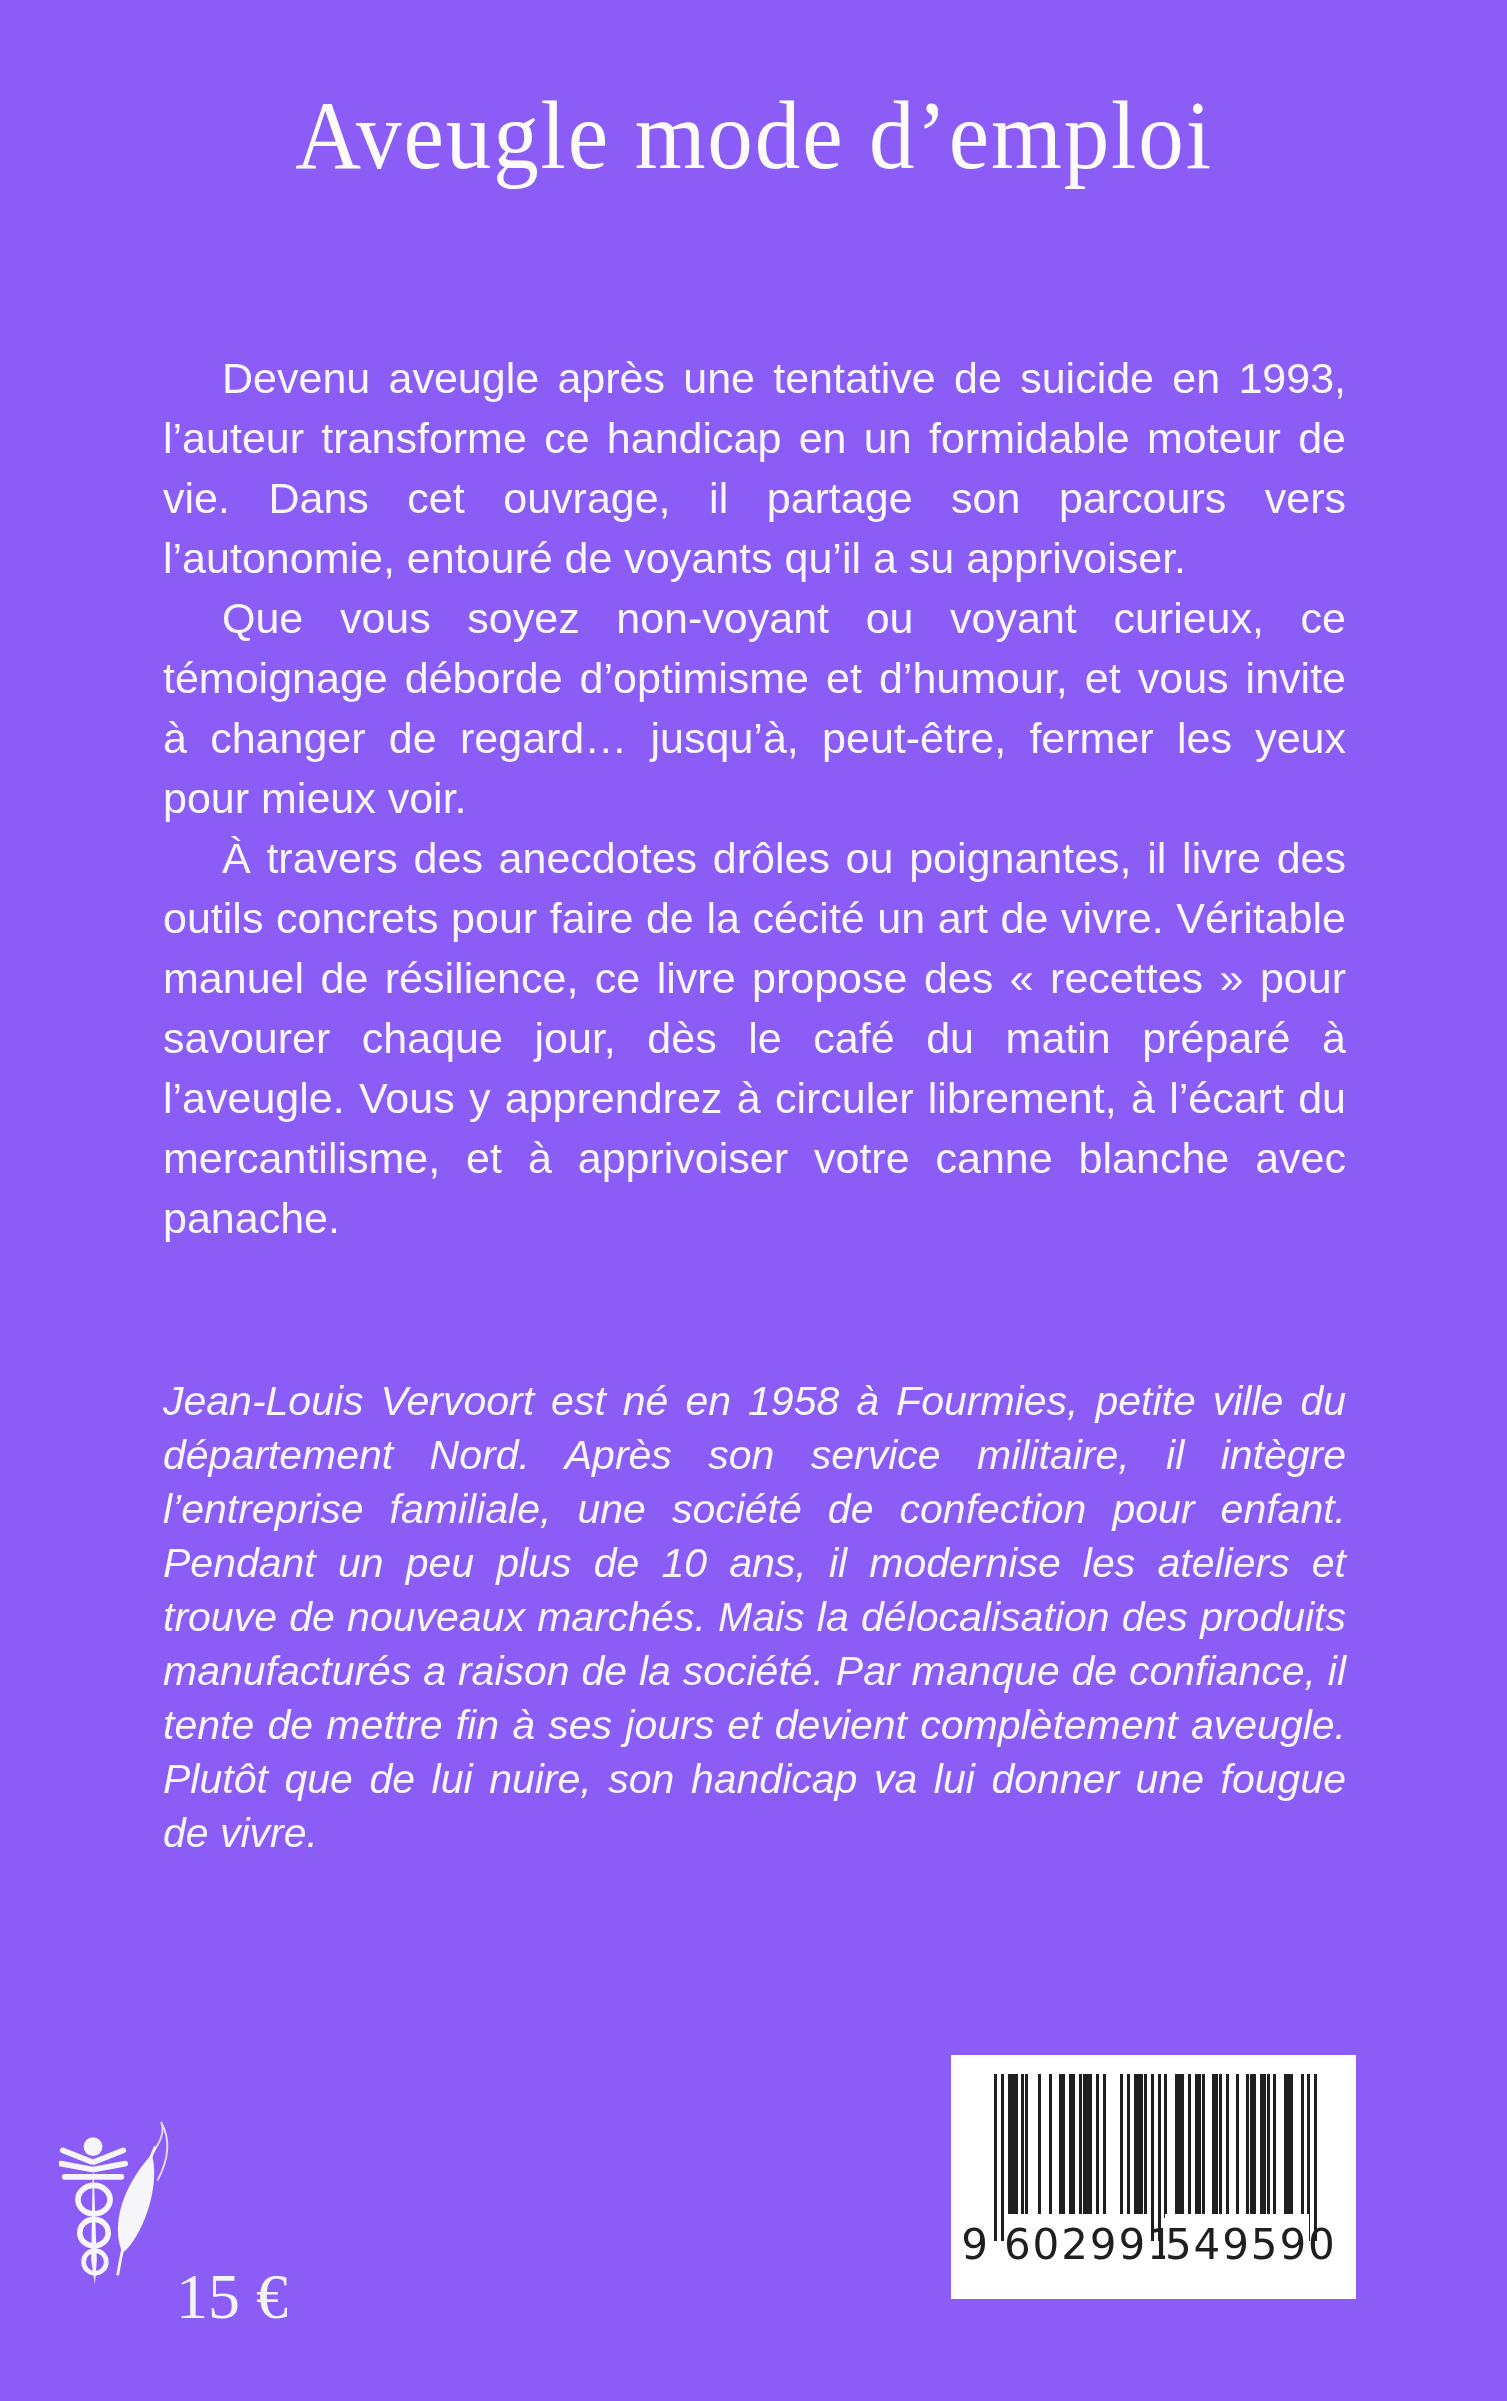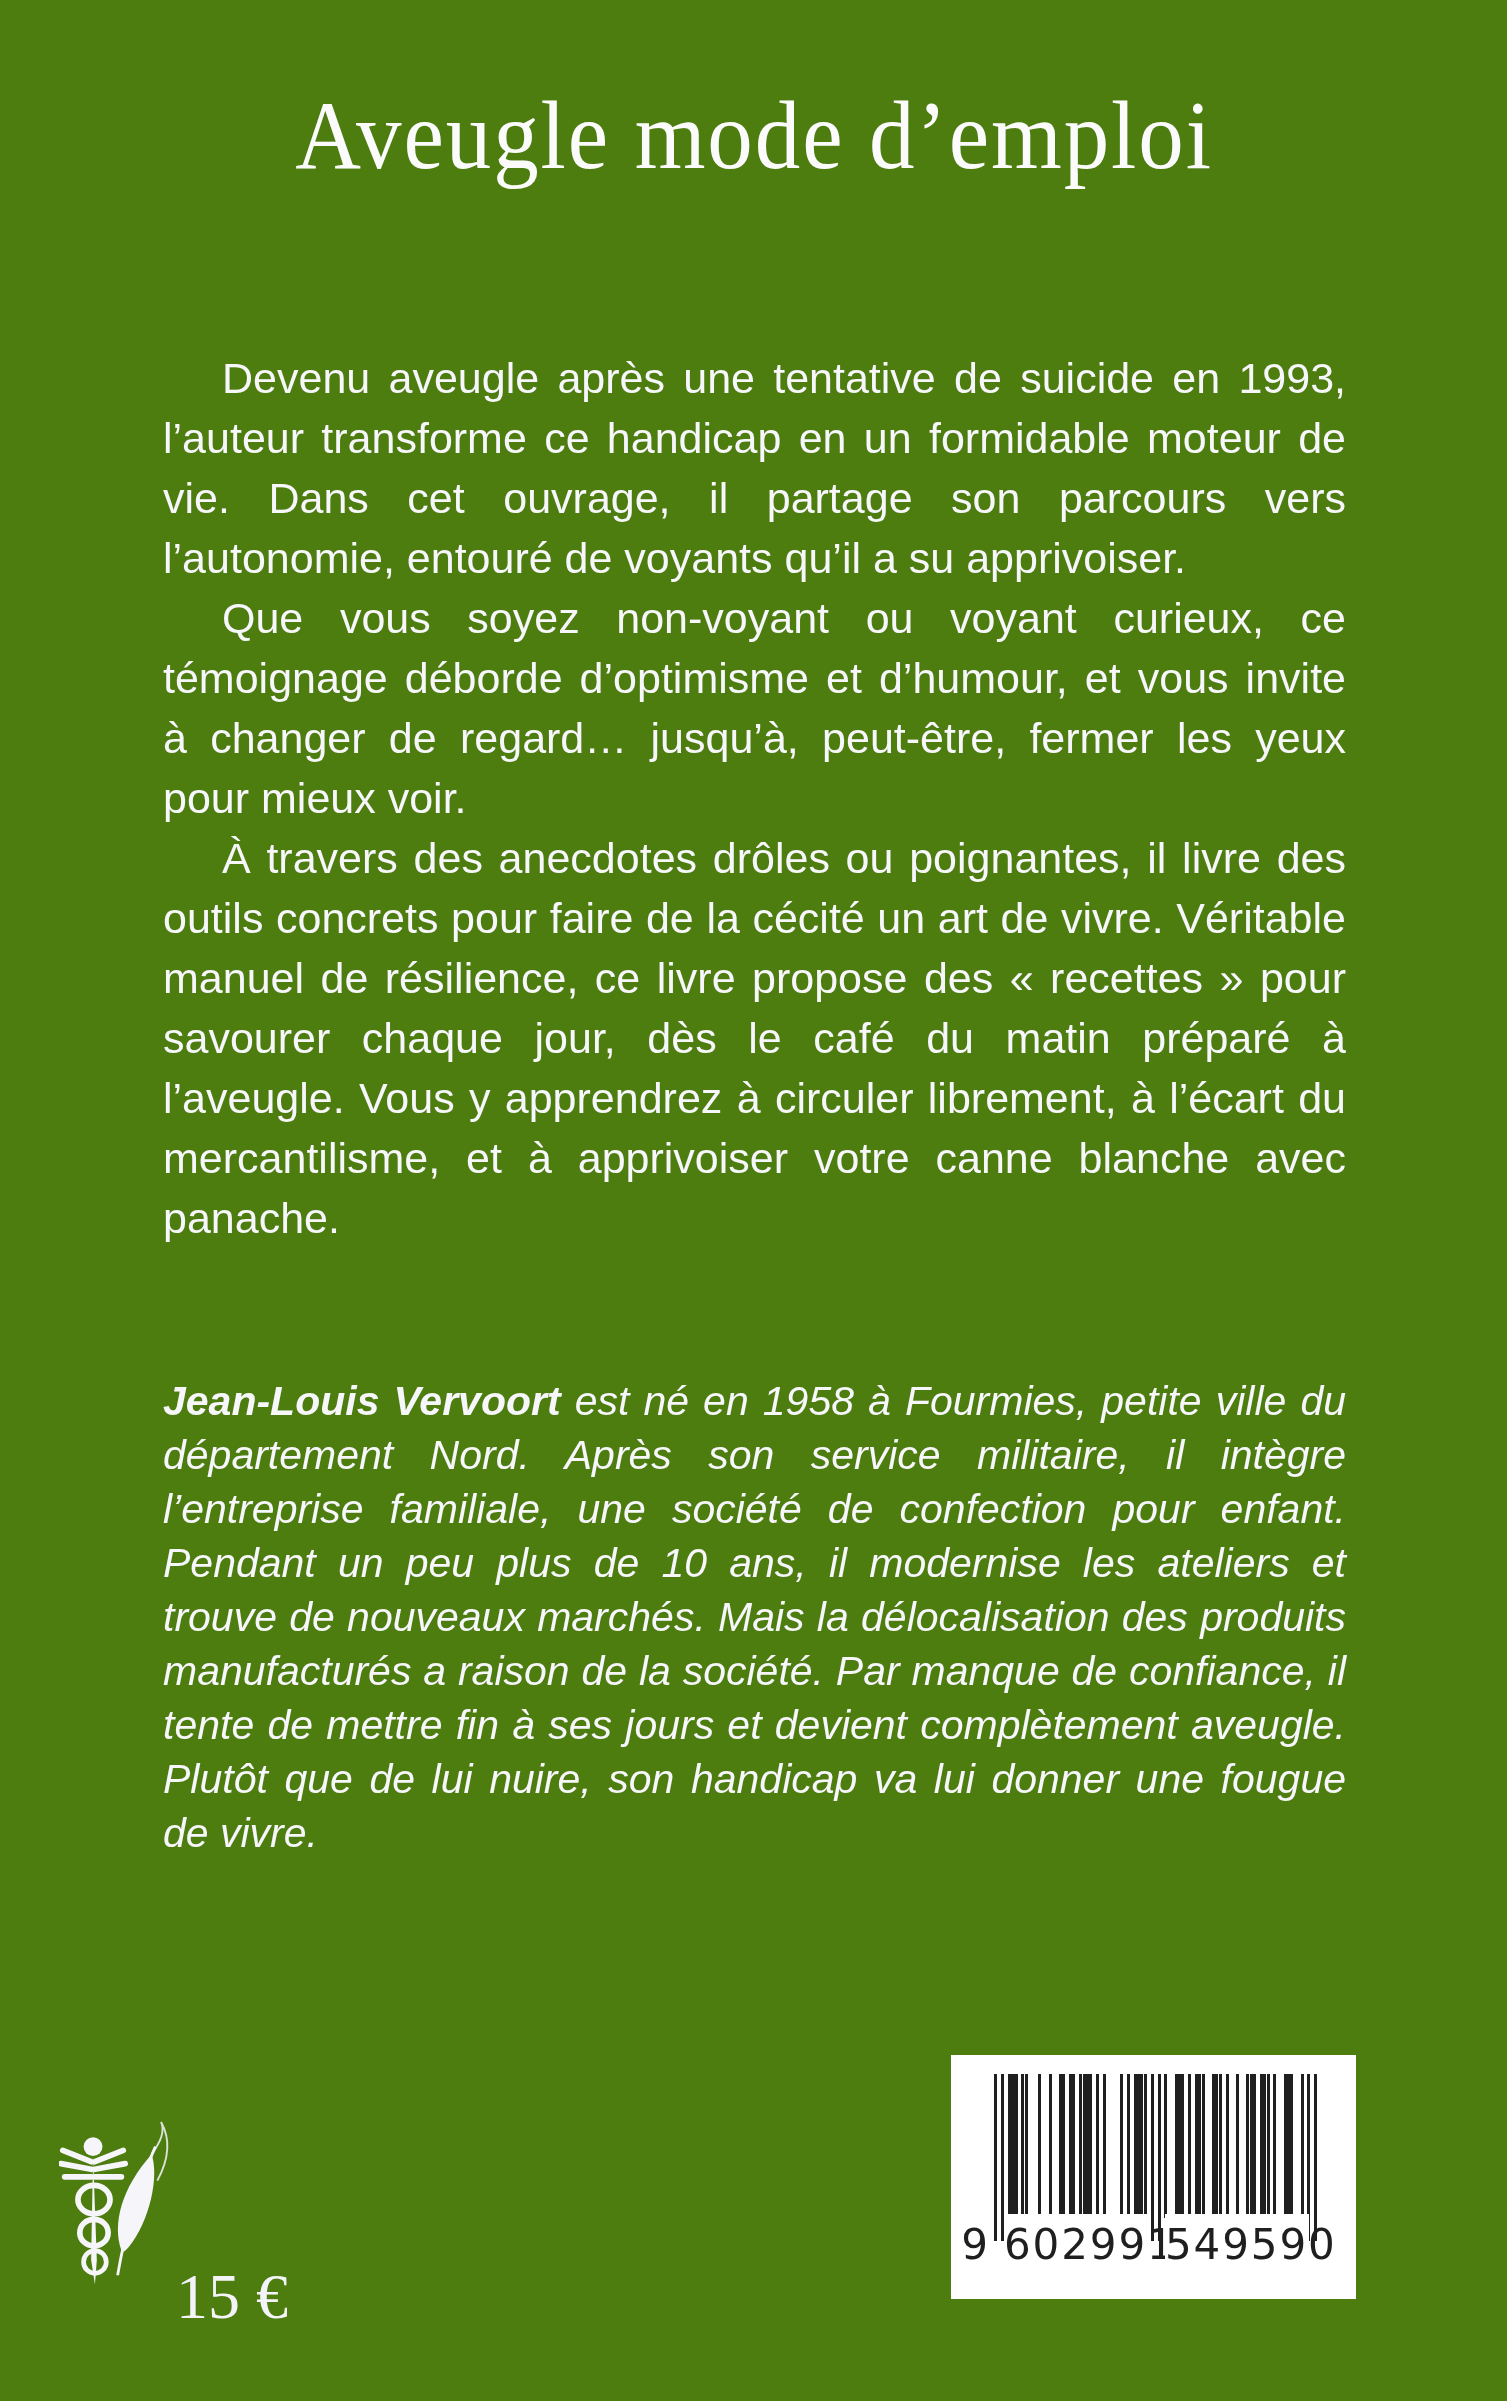--- a/index.html
+++ b/index.html
@@ -1,19 +1,19 @@
 <!DOCTYPE html>
 <html style="font-size:15px"><head>
 <meta charset="utf-8">
 <style>
   html,body{margin:0;padding:0;background:#070148;}
   .cover{
     position:relative;
     width:1508px;height:2402px;
-    background:#4d7c0f;
+    background:#8b5cf6;
     overflow:hidden;
     font-family:"Liberation Sans", sans-serif;
     color:#ffffff;
   }
   .title{
     position:absolute;
     top:78px;left:0;right:0;
     margin:0;
     text-align:center;
     font-family:"Liberation Serif", serif;
@@ -38,21 +38,21 @@
     position:absolute;
     left:163px;right:162px;
     top:1374px;
     font-size:41px;
     line-height:54px;
     font-style:italic;
     text-align:justify;
     color:#f6f6fb;
   }
   .bio p{margin:0;}
-  .bio-name{font-weight:bold;}
+  .bio-name{font-weight:normal;}
   .logo{
     position:absolute;
     left:59px;top:2118px;
     width:121px;height:199px;
   }
   .isbn{
     position:absolute;
     left:176px;top:2196px;
     font-family:"Liberation Serif", serif;
     font-size:44px;

